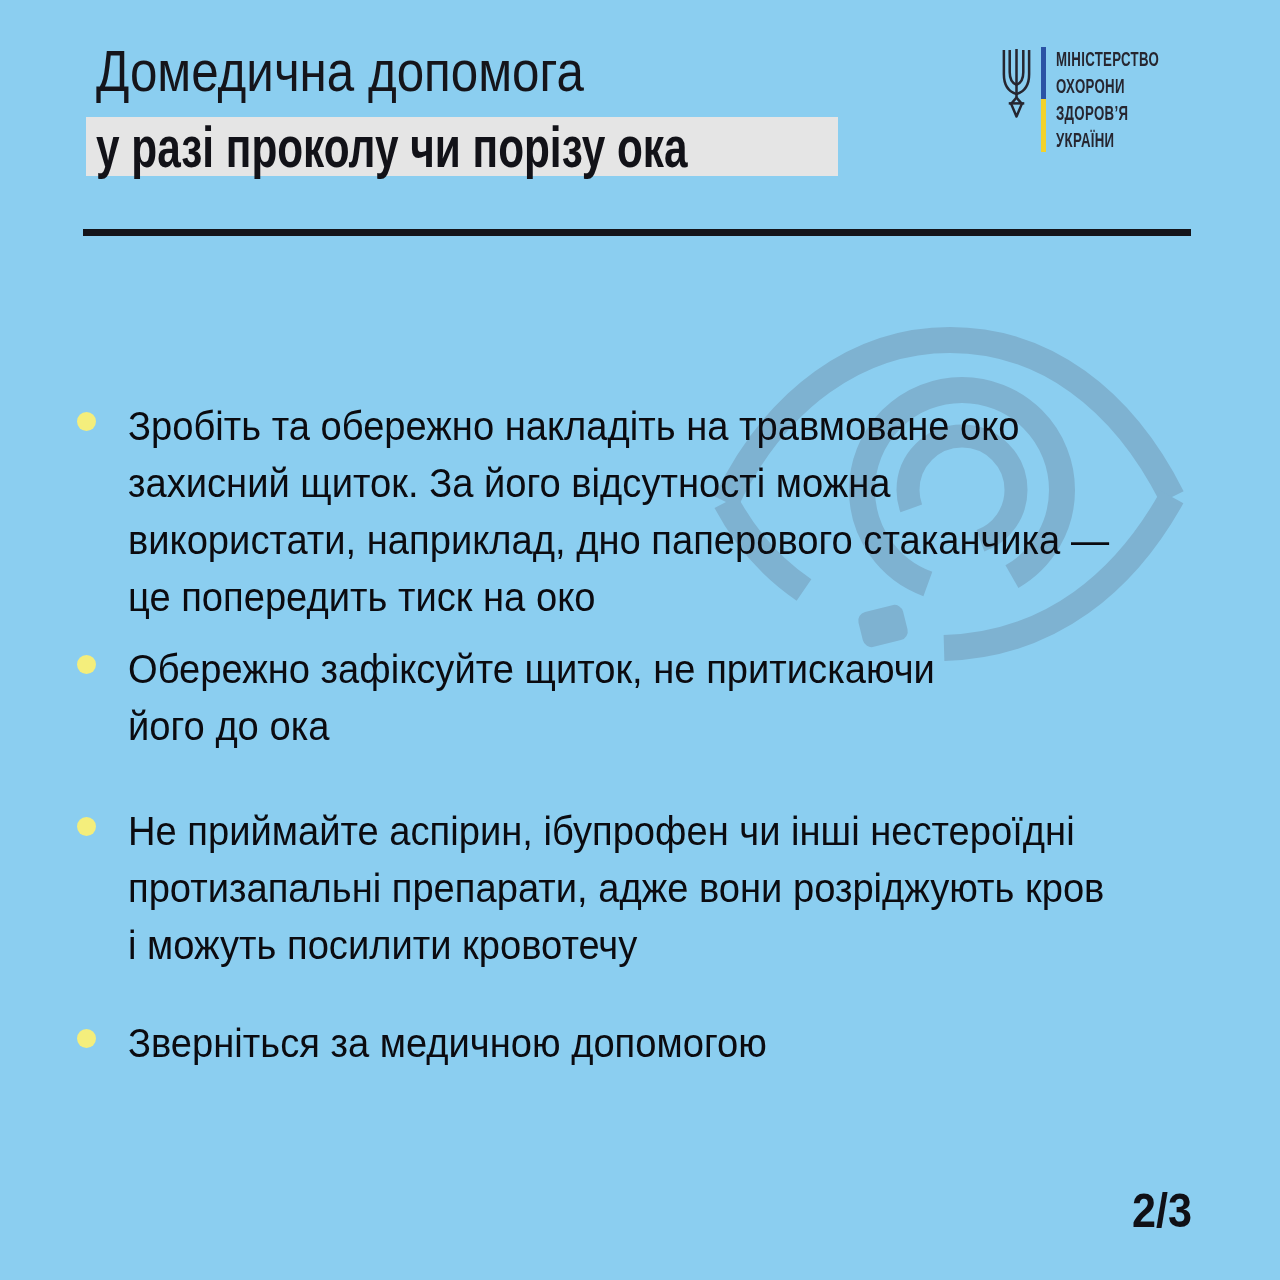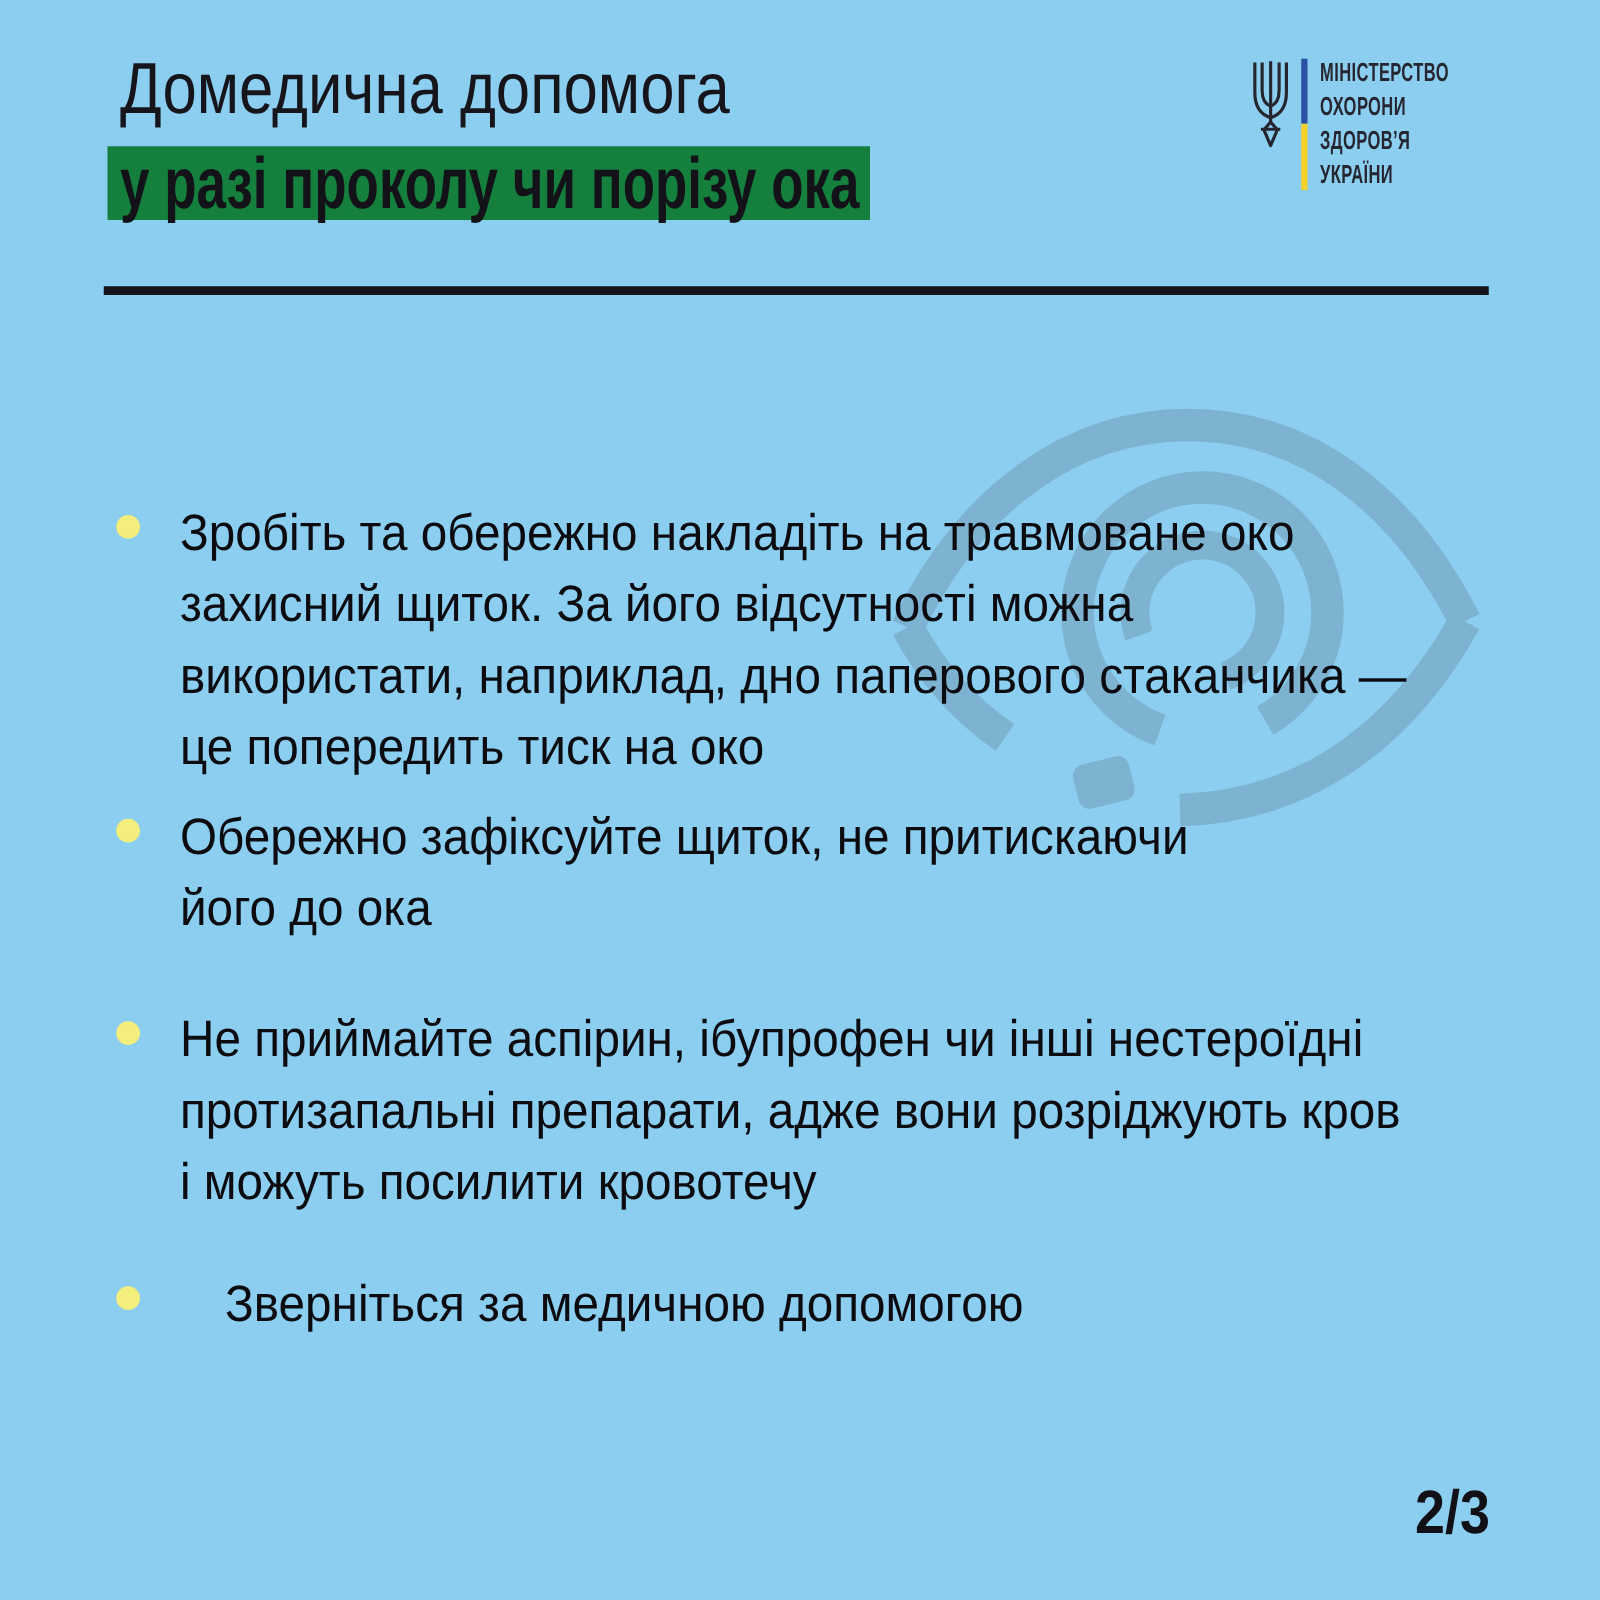--- a/index.html
+++ b/index.html
@@ -10,21 +10,21 @@
     color:#0E0E13;
   }
   .layer{position:absolute;z-index:1;}
   
   #title1{
     left:96px;top:42px;
     font-size:58px;line-height:58px;font-weight:400;color:#15151B;
     white-space:nowrap;transform:scaleX(0.85);transform-origin:left top;
   }
   #highlight-box{
-    left:86px;top:117px;width:610px;height:59px;background:#15803d;
+    left:86px;top:117px;width:752px;height:59px;background:#e5e5e5;
   }
   #highlight-text{
     position:absolute;left:10px;top:0;
     font-size:58px;line-height:59px;font-weight:700;color:#121218;
     white-space:nowrap;transform:scaleX(0.73);transform-origin:left top;
   }
   #divider{
     left:83px;top:229px;width:1108px;height:7px;background:#14141A;
   }
   
@@ -35,26 +35,26 @@
   #ministry{
     position:absolute;left:56px;top:0;
     font-size:21px;line-height:27px;font-weight:700;color:#262630;
     letter-spacing:0.5px;white-space:nowrap;
     transform:scaleX(0.63);transform-origin:left top;
   }
   
   #watermark{left:712px;top:326px;z-index:0;}
   
   #bullets{
-    left:93px;top:398px;width:1110px;list-style:none;margin:0;padding:0;
+    left:77px;top:398px;width:1110px;list-style:none;margin:0;padding:0;
   }
   #bullets li{display:flex;}
   #bullets li + li{margin-top:15px;}
   #bullets li:nth-child(3){margin-top:48px;}
-  #bullets li:nth-child(4){margin-top:41px;gap:36px;}
+  #bullets li:nth-child(4){margin-top:41px;}
   .dot{
     width:19px;height:19px;border-radius:50%;background:#F4EE7C;
     margin-top:14px;flex:none;
   }
   .btext{
     margin-left:32px;flex:none;width:1180px;
     font-size:41px;line-height:57px;font-weight:400;color:#0B0B10;
     white-space:pre-line;
     transform:scaleX(0.93);transform-origin:left top;
   }

